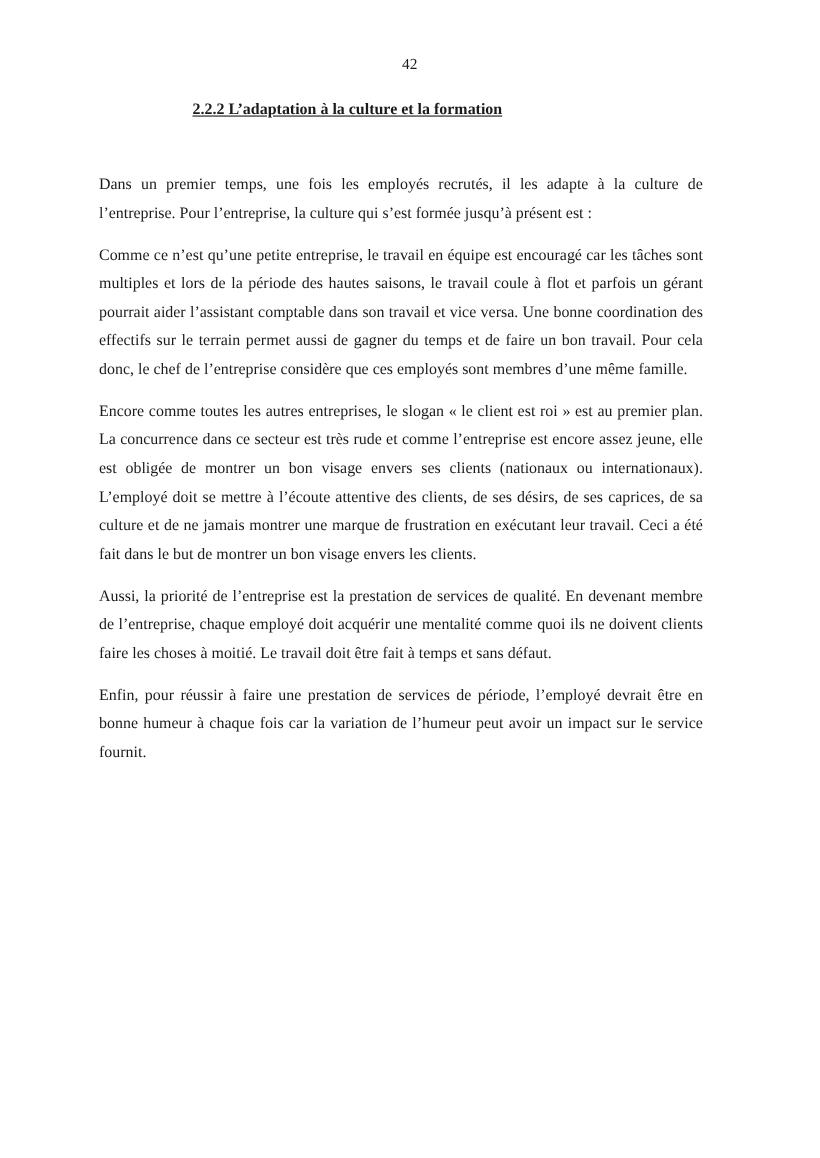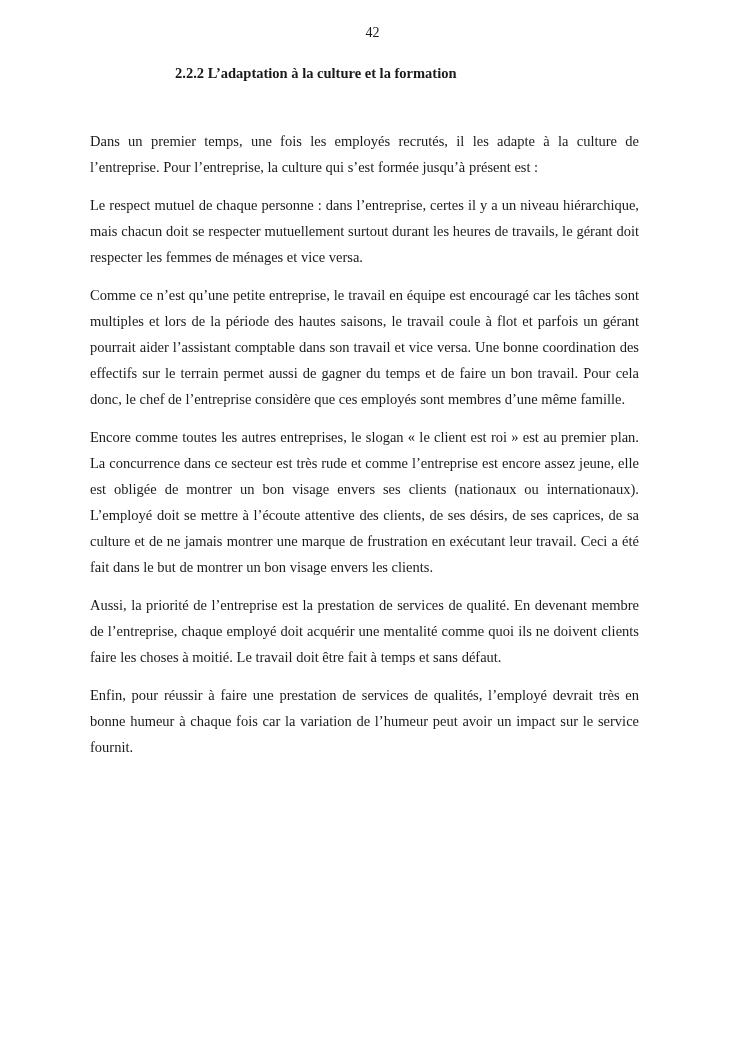--- a/index.html
+++ b/index.html
@@ -6,51 +6,51 @@
     margin: 0;
     padding: 0;
     background: #ffffff;
   }
   .page {
     position: relative;
     width: 745px;
     height: 1053px;
     background: #ffffff;
     box-sizing: border-box;
-    padding: 25px 90px 60px 90px;
+    padding: 52px 90px 60px 90px;
     font-family: "Liberation Serif", "DejaVu Serif", serif;
     color: #1a1a1a;
     overflow: hidden;
   }
   .page-number {
     text-align: center;
     font-size: 14px;
     margin-bottom: 24px;
   }
   .section-heading {
     font-weight: bold;
     font-size: 14.5px;
     margin: 0 0 46px 85px;
+    text-decoration: underline;
   }
   .body-text p {
     font-size: 14.5px;
     line-height: 26px;
     text-align: justify;
     margin: 0 16px 12px 0;
   }
 </style>
 </head>
 <body>
 
 <div class="page">
   <div class="page-number">42</div>
 
   <div class="section-heading">2.2.2 L’adaptation à la culture et la formation</div>
 
   <div class="body-text">
     <p>Dans un premier temps, une fois les employés recrutés, il les adapte à la culture de l’entreprise. Pour l’entreprise, la culture qui s’est formée jusqu’à présent est :</p>
-    <p>Le respect mutuel de chaque personne : dans l’entreprise, certes il y a un niveau hiérarchique, mais chacun doit se respecter mutuellement surtout durant les heures de travails, le gérant doit respecter les femmes de ménages et vice versa.</p>
     <p>Comme ce n’est qu’une petite entreprise, le travail en équipe est encouragé car les tâches sont multiples et lors de la période des hautes saisons, le travail coule à flot et parfois un gérant pourrait aider l’assistant comptable dans son travail et vice versa. Une bonne coordination des effectifs sur le terrain permet aussi de gagner du temps et de faire un bon travail. Pour cela donc, le chef de l’entreprise considère que ces employés sont membres d’une même famille.</p>
     <p>Encore comme toutes les autres entreprises, le slogan « le client est roi » est au premier plan. La concurrence dans ce secteur est très rude et comme l’entreprise est encore assez jeune, elle est obligée de montrer un bon visage envers ses clients (nationaux ou internationaux). L’employé doit se mettre à l’écoute attentive des clients, de ses désirs, de ses caprices, de sa culture et de ne jamais montrer une marque de frustration en exécutant leur travail. Ceci a été fait dans le but de montrer un bon visage envers les clients.</p>
     <p>Aussi, la priorité  de l’entreprise est la prestation de services de qualité. En devenant membre de l’entreprise, chaque employé doit acquérir une mentalité comme quoi ils ne doivent clients faire les choses à moitié. Le travail doit être fait à temps et sans défaut.</p>
-    <p>Enfin, pour réussir à faire une prestation de services de qualités, l’employé devrait très en bonne humeur à chaque fois car la variation de l’humeur peut avoir un impact sur le service fournit.</p>
+    <p>Enfin, pour réussir à faire une prestation de services de période, l’employé devrait être en bonne humeur à chaque fois car la variation de l’humeur peut avoir un impact sur le service fournit.</p>
   </div>
 </div>
 
 </body></html>

